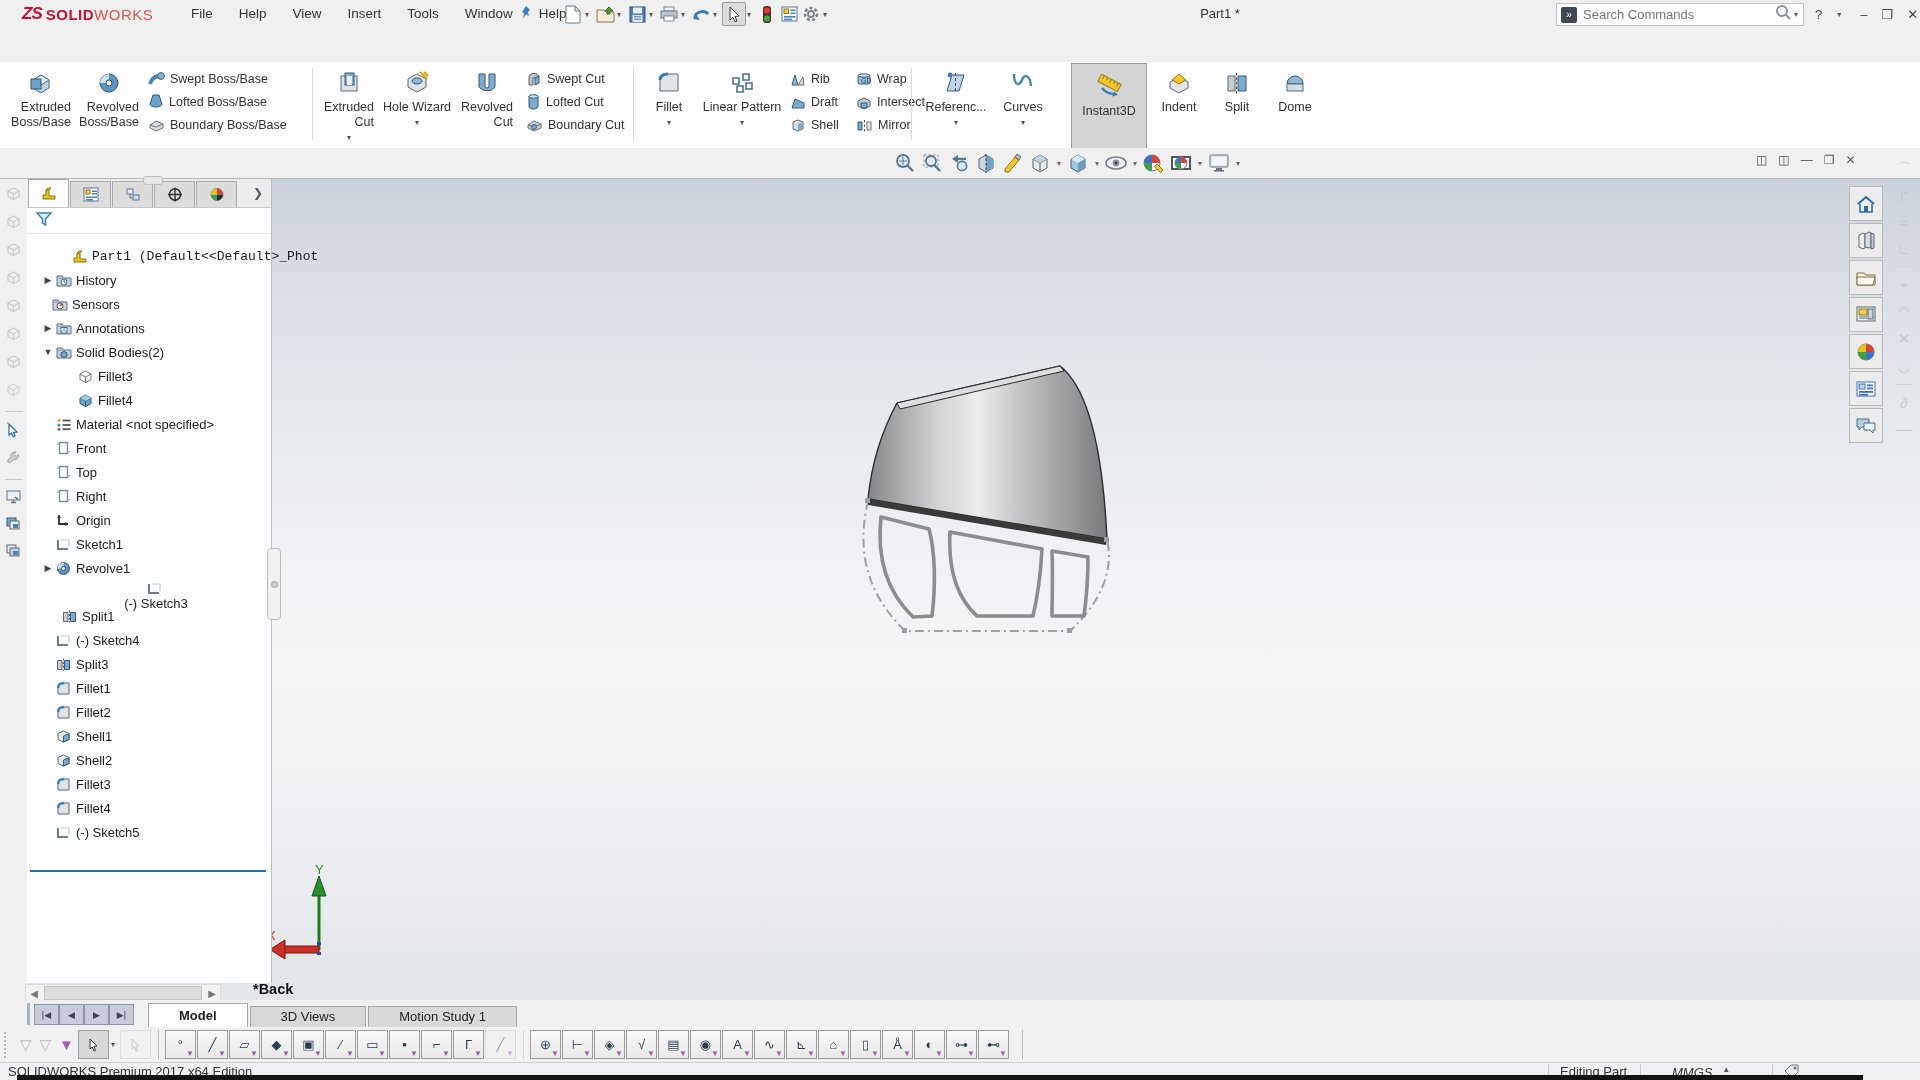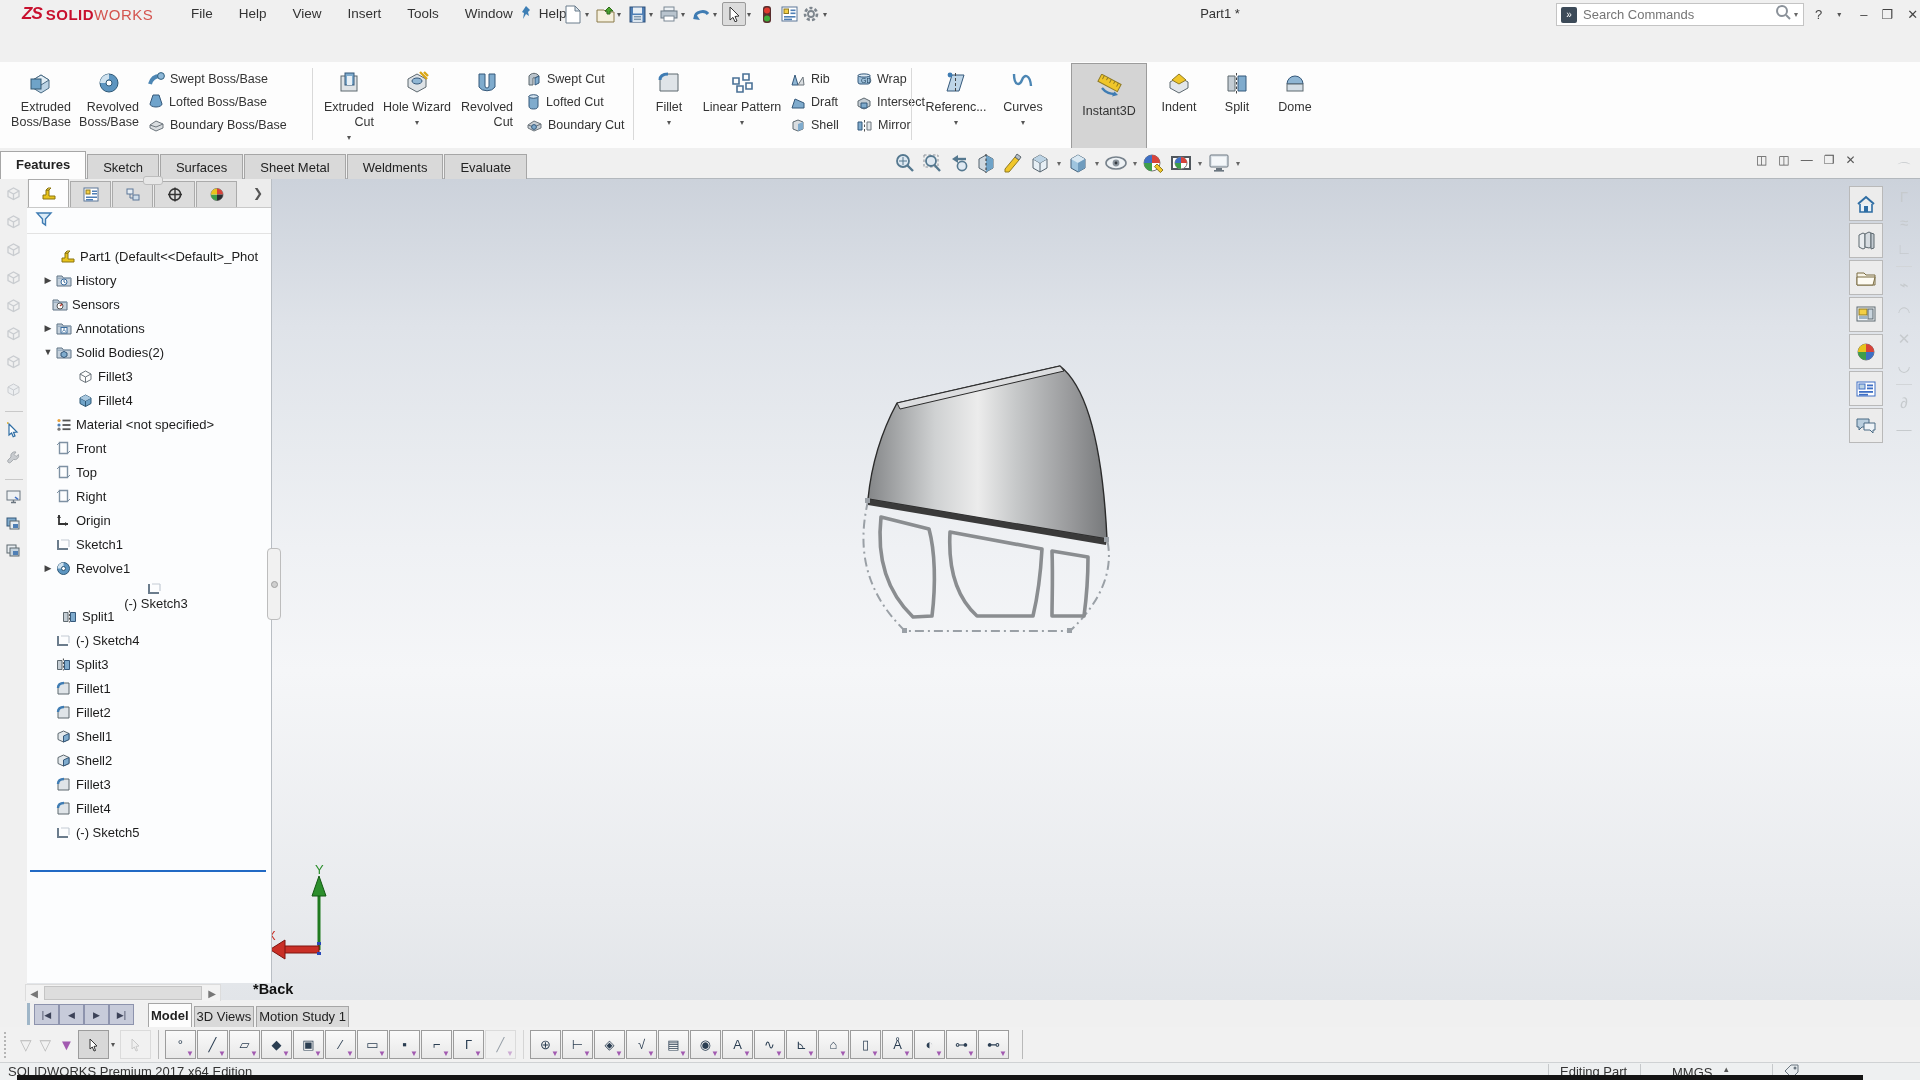--- a/index.html
+++ b/index.html
@@ -95,21 +95,21 @@
   #triad{position:absolute;left:240px;top:685px;}
 
   
   #hscroll{position:absolute;left:25px;top:984px;width:194px;height:16px;background:#f2f2f2;border:1px solid #dcdcdc;display:flex;align-items:center;}
   #hscroll .arr{width:16px;text-align:center;font-size:10px;color:#777;}
   #hscroll .thumb{height:12px;background:#dddddd;border:1px solid #c4c4c4;flex:1;margin:0 2px;}
   #bottombar{position:absolute;left:0;top:1001px;width:1920px;height:26px;background:#f0f0f0;}
   #navbtns{position:absolute;left:34px;top:3px;display:flex;}
   .navb{width:23px;height:19px;background:#c7cbda;border:1px solid #8d93ad;display:flex;align-items:center;justify-content:center;font-size:9px;color:#3c4258;}
   #btabs{position:absolute;left:148px;top:0px;height:26px;display:flex;align-items:flex-end;}
-  .btab{height:20px;line-height:20px;padding:0 2px;font-size:13px;background:#d9d9d9;border:1px solid #a6a6a6;border-bottom:none;margin-right:2px;color:#222;}
+  .btab{height:20px;line-height:20px;padding:0 30px;font-size:13px;background:#d9d9d9;border:1px solid #a6a6a6;border-bottom:none;margin-right:2px;color:#222;}
   .btab.active{background:#fdfdfd;font-weight:bold;height:23px;line-height:23px;}
   #bluebar-left{position:absolute;left:27px;top:2px;width:3px;height:22px;background:#9fb6c8;}
 
   
   #filterbar{position:absolute;left:0;top:1027px;width:1920px;height:35px;background:#f1f1f1;display:flex;align-items:center;}
   .fbtn{width:29px;height:27px;background:linear-gradient(#fafafa,#e8e8e8);border:1px solid #9c9c9c;margin-right:1px;
         position:relative;display:flex;align-items:center;justify-content:center;font-size:13px;color:#2b3e52;}
   .fbtn .funnel{position:absolute;right:1px;bottom:0px;font-size:8px;color:#a25ab0;line-height:8px;}
   .fbtn.dim{opacity:.45;border-color:#c2c2c2;background:#f3f3f3;}
   .fsep{height:29px;border-left:1px solid #b9b9b9;margin:0 6px;}
@@ -480,23 +480,20 @@
               <path d="M5 14 a8 8 0 0 1 16 0 Z" fill="#8fb6d4" stroke="#35587a"></path>
               <rect x="5" y="14" width="16" height="7" fill="#d4dee6" stroke="#5d686f"></rect>
             </svg>
           </span>
         <span class="blab"><span>Dome</span></span>
       </div>
     </div>
   </div>
 
   <div id="tabrow">
-    <div id="tabs">
-      <span class="cmtab active">Features</span><span class="cmtab">Sketch</span><span class="cmtab">Surfaces</span><span class="cmtab">Sheet Metal</span><span class="cmtab">Weldments</span><span class="cmtab">Evaluate</span>
-    </div>
     <div id="headsup">
       <span class="huico">
           <svg width="22" height="22">
             <circle cx="9" cy="9" r="6" fill="#dfe9f2" stroke="#55788f" stroke-width="1.8"></circle>
             <line x1="13.5" y1="13.5" x2="19" y2="19" stroke="#55788f" stroke-width="2.4"></line>
             <path d="M9 5 v8 M5 9 h8" stroke="#55788f"></path>
           </svg>
         </span>
       <span class="huico">
           <svg width="22" height="22">
@@ -735,21 +732,21 @@
           </svg>
         </span>
       <span class="tchev">❯</span>
     </div>
     <div id="filterrow">
       <span><svg width="18" height="16">
             <path d="M2 2 h14 l-5.5 6 v6 l-3 -2.2 v-3.8 Z" fill="#dcecf7" stroke="#3f7cb3" stroke-width="1.4"></path>
           </svg></span>
     </div>
     <div id="tree">
-      <div class="trow" style="padding-left:18px;">
+      <div class="trow" style="padding-left:30px;font-family:Liberation Mono, monospace;">
         <span class="exp"></span>
         <span class="ticon">
             <svg width="16" height="15">
               <path d="M2 9 L2 13 L14 13 L14 10 L8 10 L8 4 L5 4 L5 9 Z" fill="#e8c31c" stroke="#8a7410"></path>
               <path d="M5 4 L7 2 L10 2 L8 4 Z" fill="#f4da5a" stroke="#8a7410"></path>
             </svg>
           </span>
         <span>Part1  (Default&lt;&lt;Default&gt;_Phot</span>
       </div>
 
@@ -1236,21 +1233,21 @@
         </span>
       </span>
     <span class="fsep" style="margin-left:12px;"></span>
   </div>
 
   <div id="statusbar">
     <span class="sleft">SOLIDWORKS Premium 2017 x64 Edition</span>
     <span class="ssep" style="left:1548px;"></span>
     <span class="abs" style="left:1560px;top:1px;">Editing Part</span>
     <span class="ssep" style="left:1640px;"></span>
-    <span class="abs" style="left:1672px;top:2px;">MMGS</span>
+    <span class="abs" style="left:1672px;top:2px;font-style:italic;">MMGS</span>
     <span class="abs" style="left:1724px;top:1px;font-size:9px;color:#555;">▴</span>
     <span class="ssep" style="left:1772px;"></span>
     <span class="abs" style="left:1784px;top:1px;">
       <svg width="16" height="15">
           <path d="M1 7 L7 1 h7 v7 l-6 6 Z" fill="#e8ecef" stroke="#6b7680"></path>
           <circle cx="11" cy="4" r="1.5" fill="#6b7680"></circle>
         </svg>
     </span>
   </div>
   <div id="blackstrip"></div>

